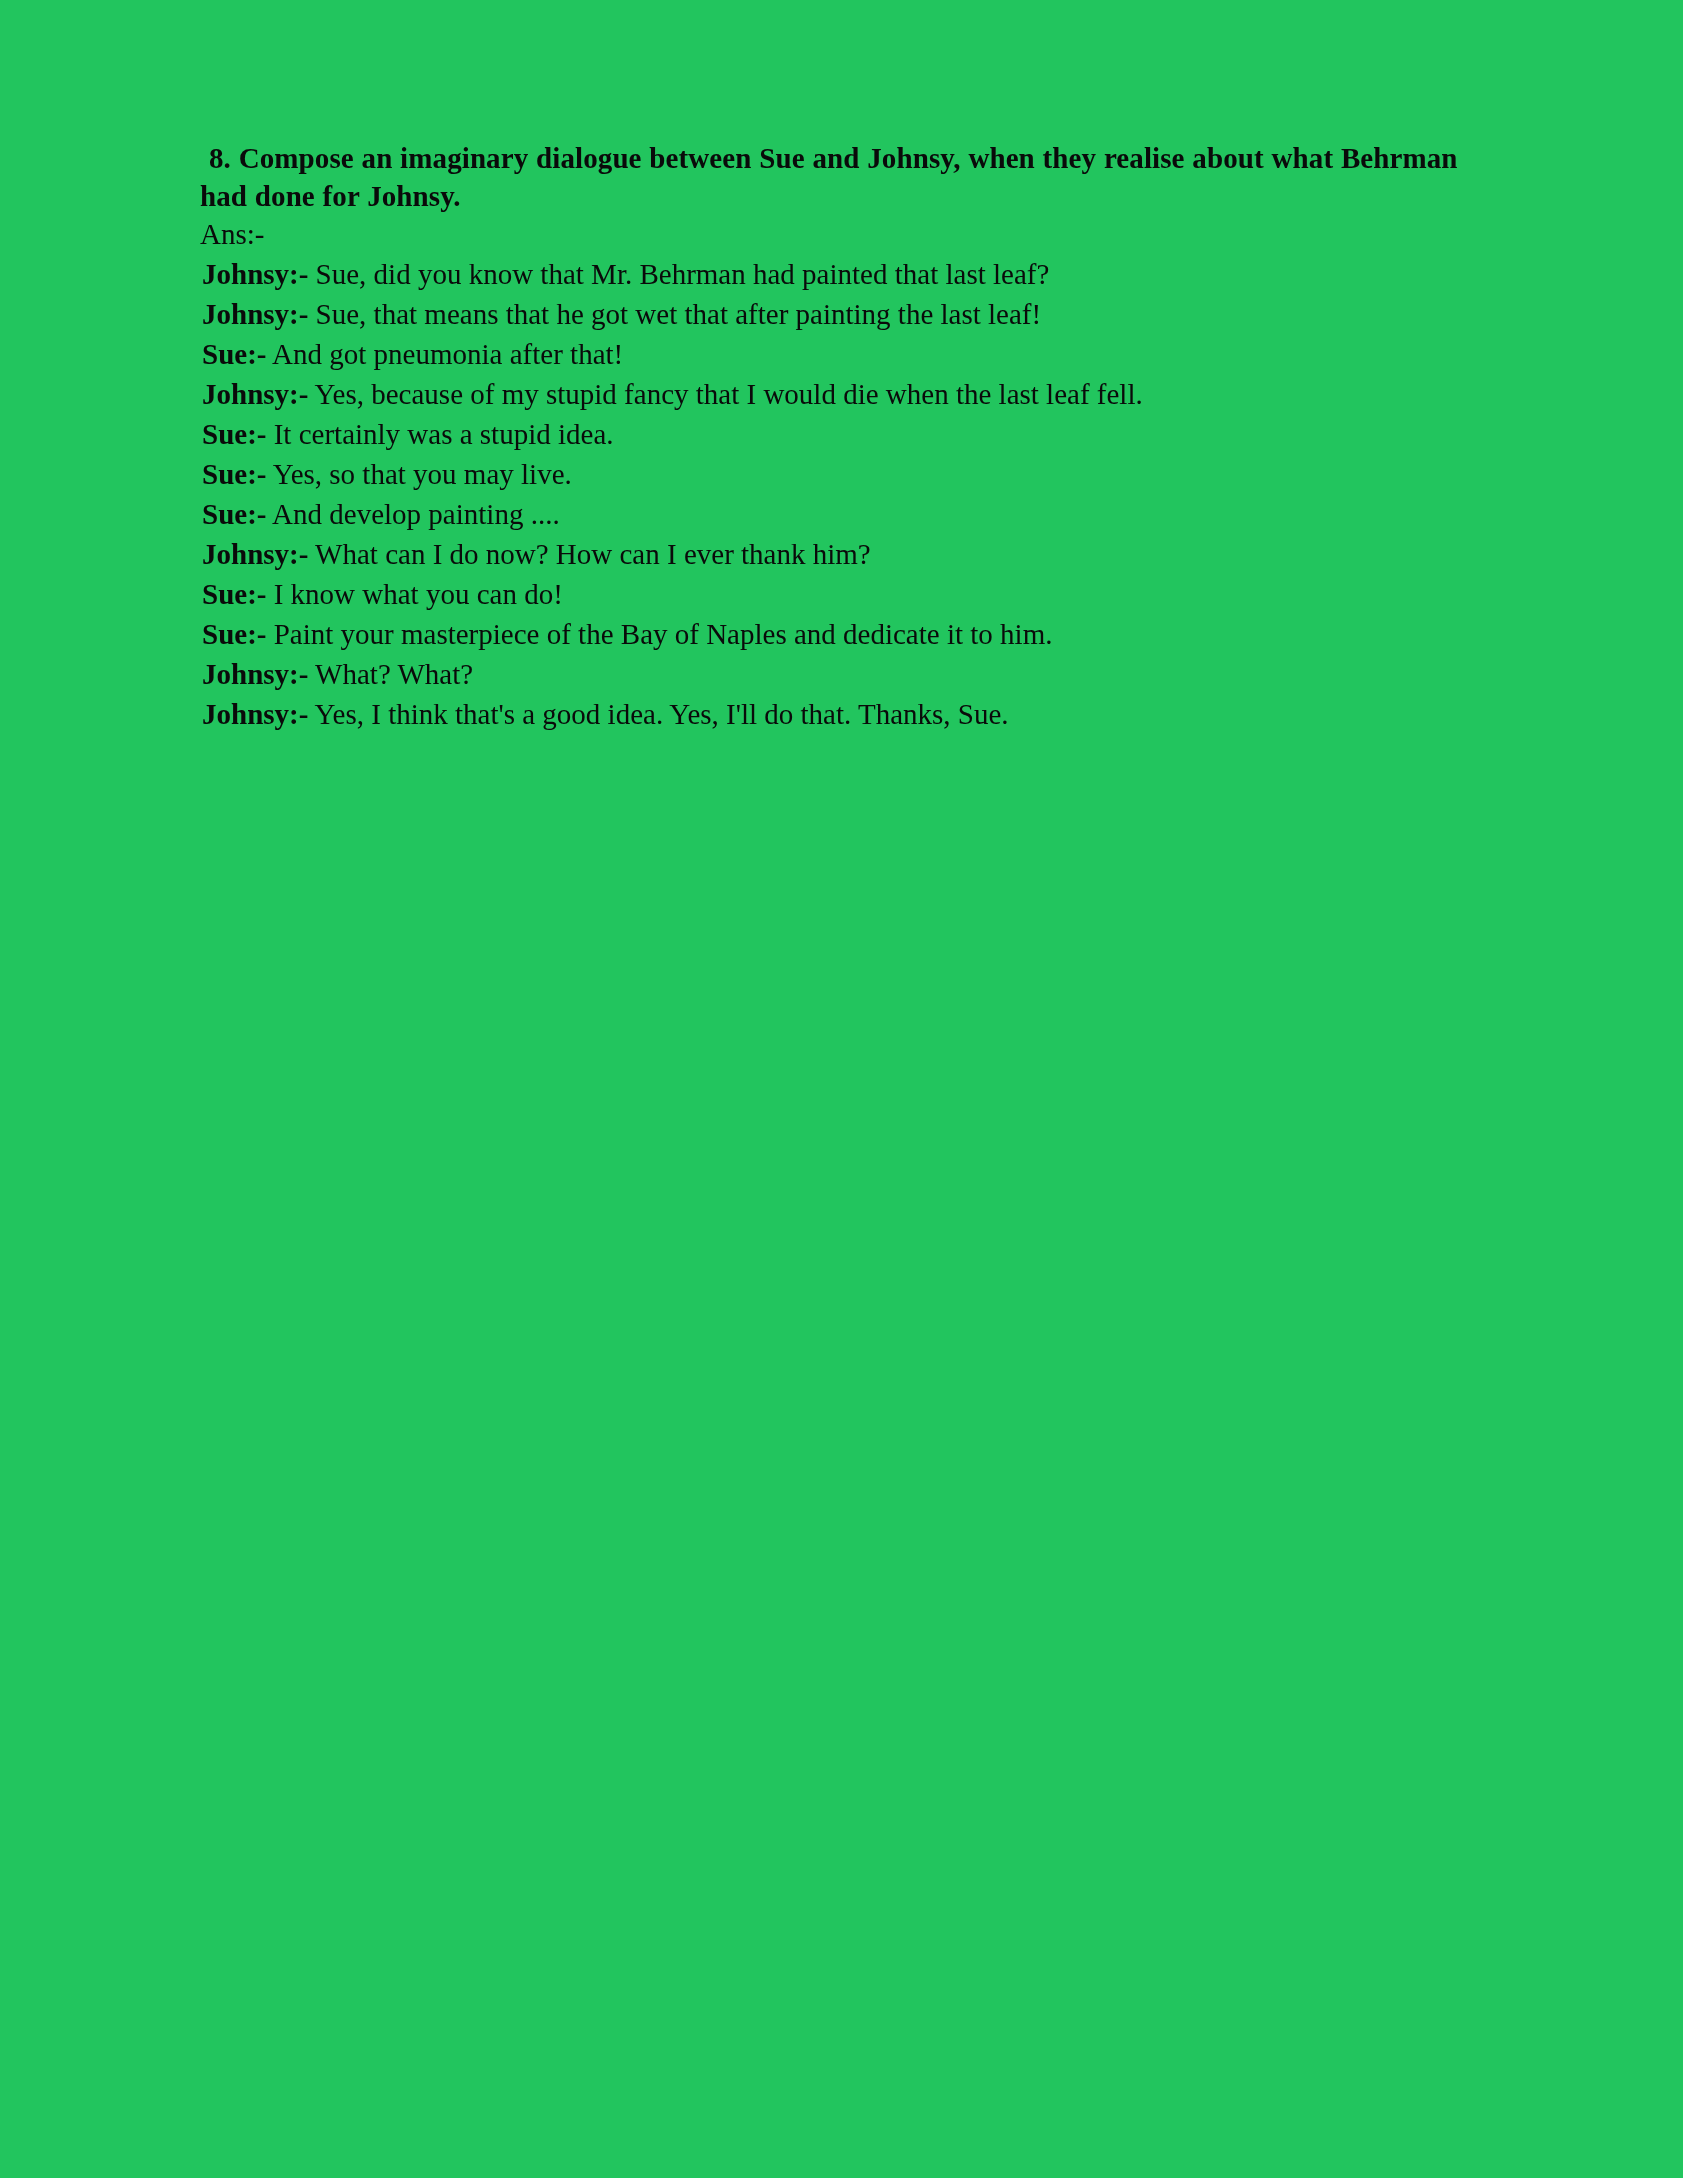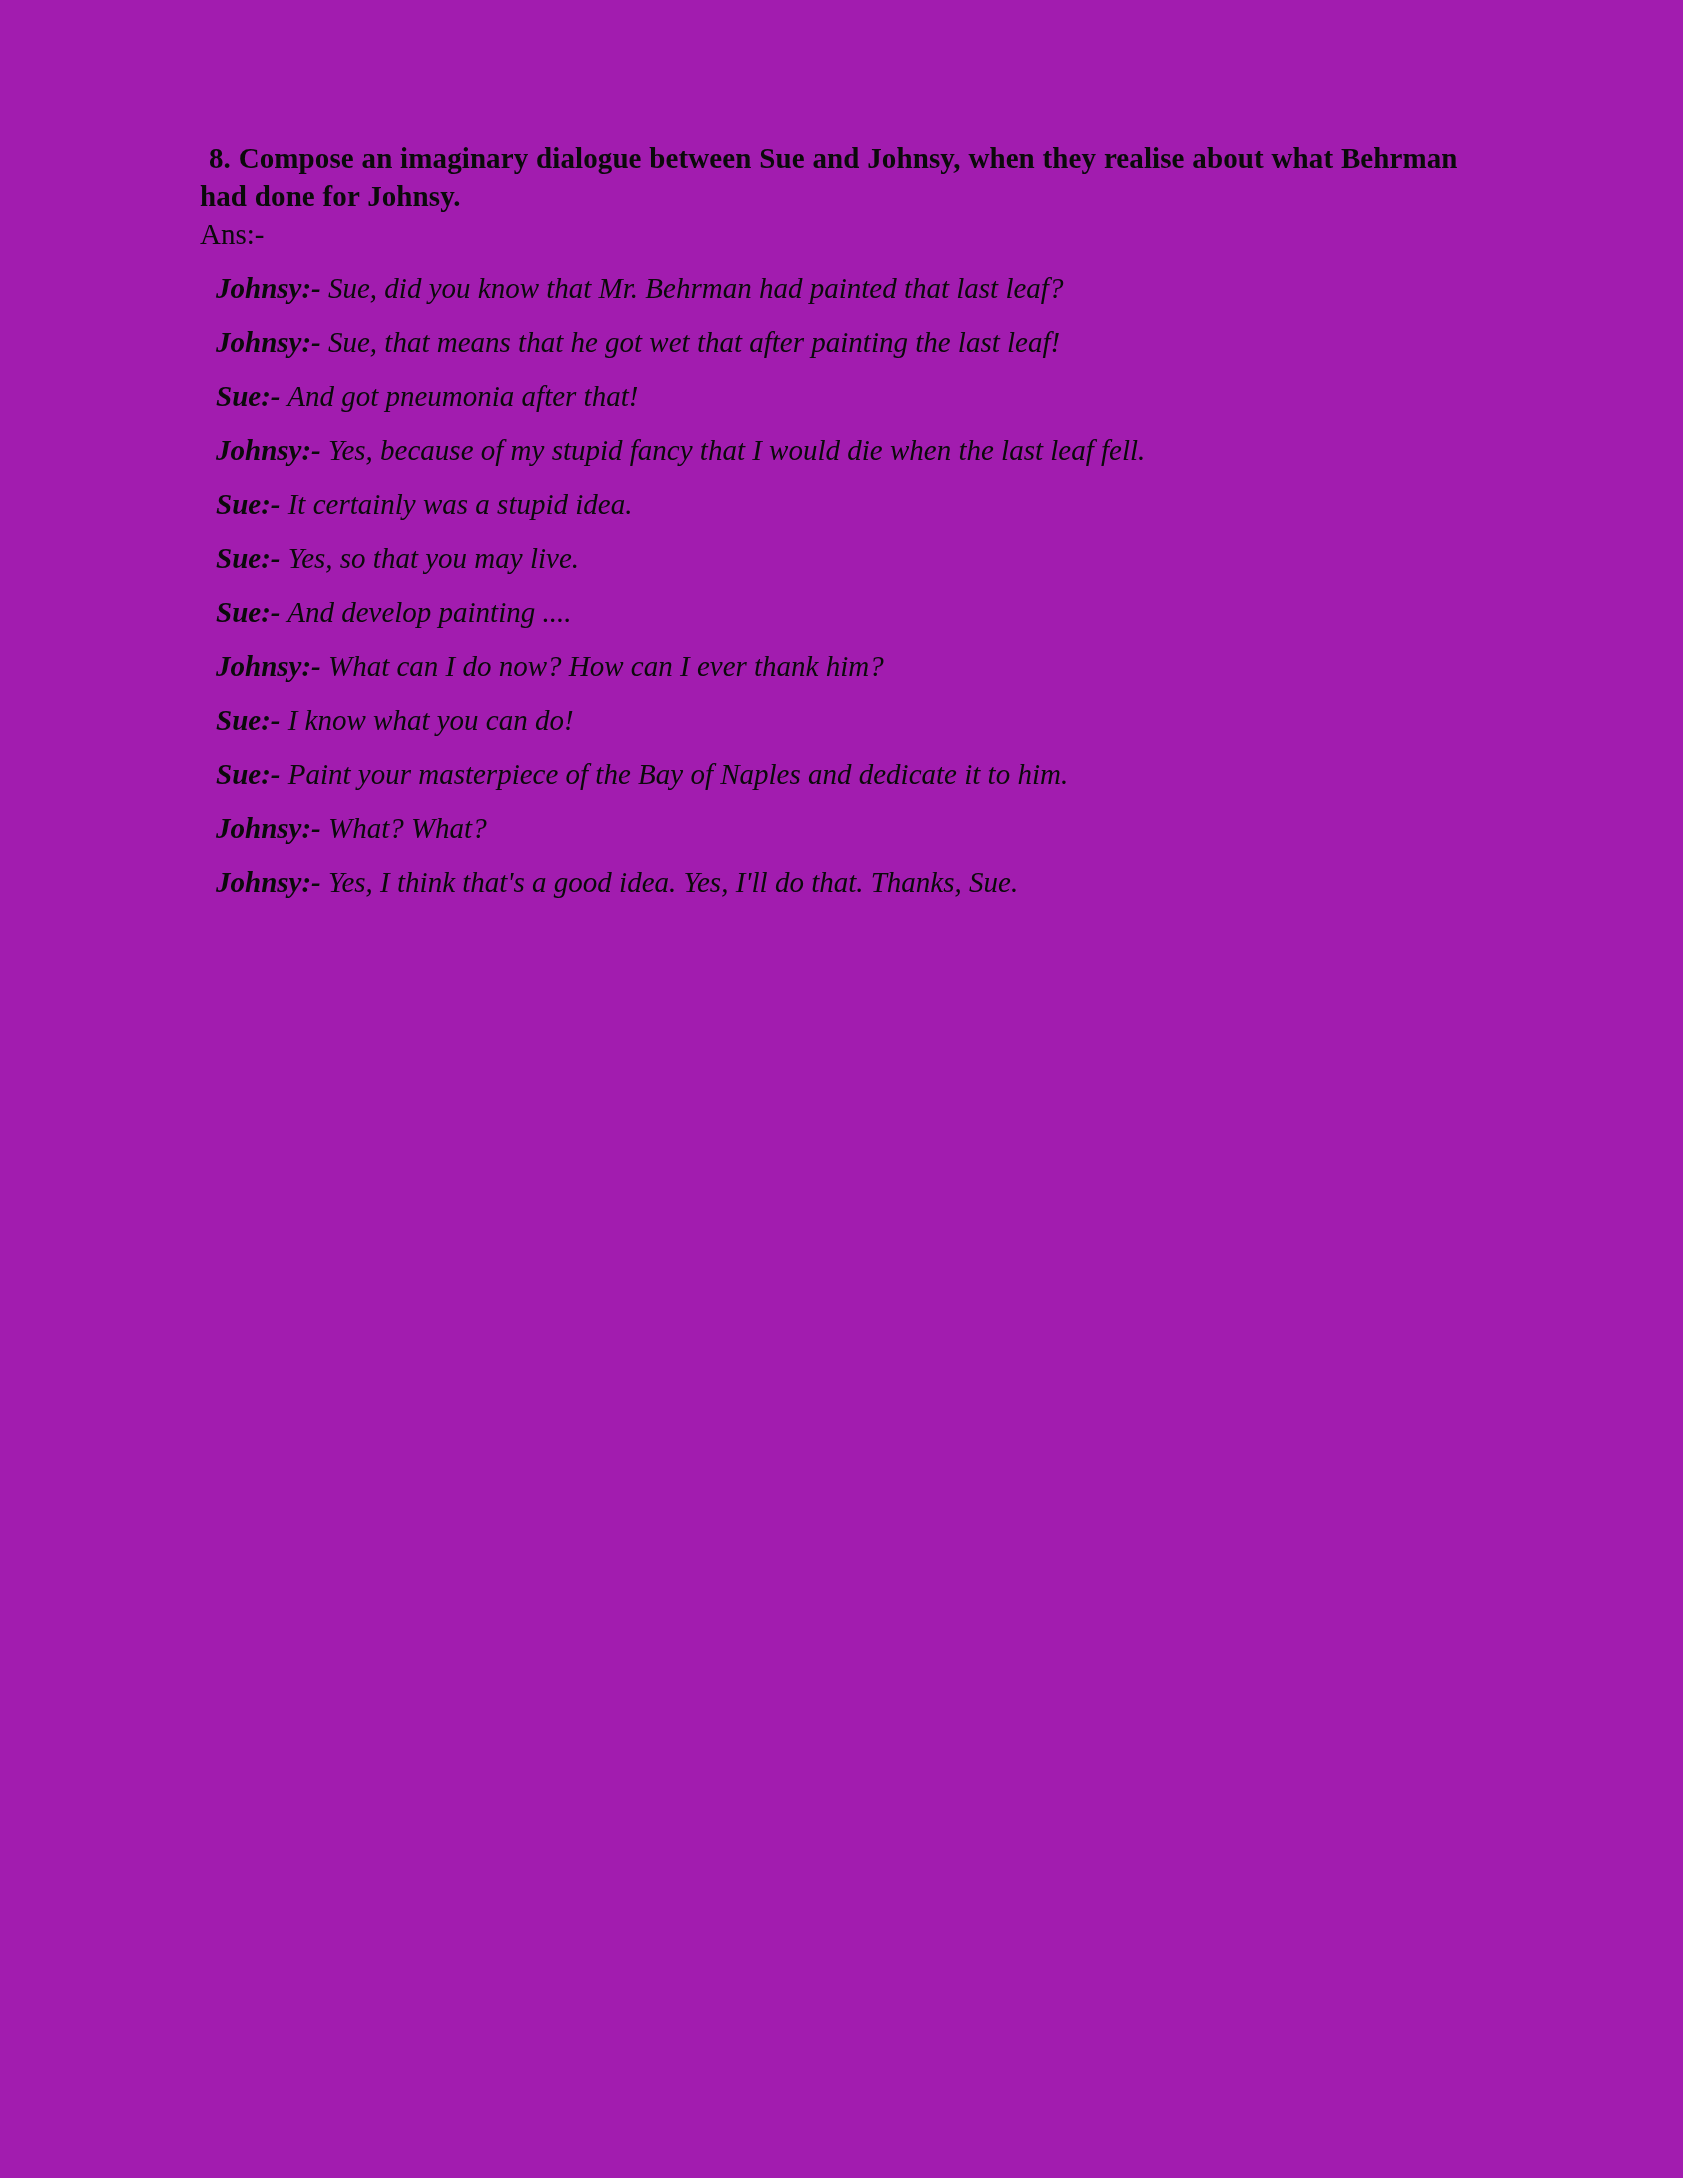--- a/index.html
+++ b/index.html
@@ -5,21 +5,21 @@
 <style>
   html, body {
     margin: 0;
     padding: 0;
     background: #ffffff;
   }
   .page {
     position: relative;
     width: 1683px;
     height: 2178px;
-    background: #a21caf;
+    background: #22c55e;
     overflow: hidden;
     font-family: "Liberation Serif", "DejaVu Serif", serif;
     color: #0a0a0a;
     -webkit-font-smoothing: antialiased;
   }
   .content {
     position: absolute;
     left: 200px;
     top: 139px;
     width: 1282px;
@@ -46,23 +46,22 @@
 
   
   .dialogue {
     list-style: none;
     margin: 0;
     padding: 0;
   }
   .dialogue-line {
     font-size: 29px;
     line-height: 38px;
-    margin: 16px;
+    margin: 2px;
     text-indent: 0;
-    font-style: italic;
   }
   .speaker {
     font-weight: bold;
     font-size: 29px;
   }
   .speech {
     font-weight: normal;
     font-size: 29px;
   }
 </style>

